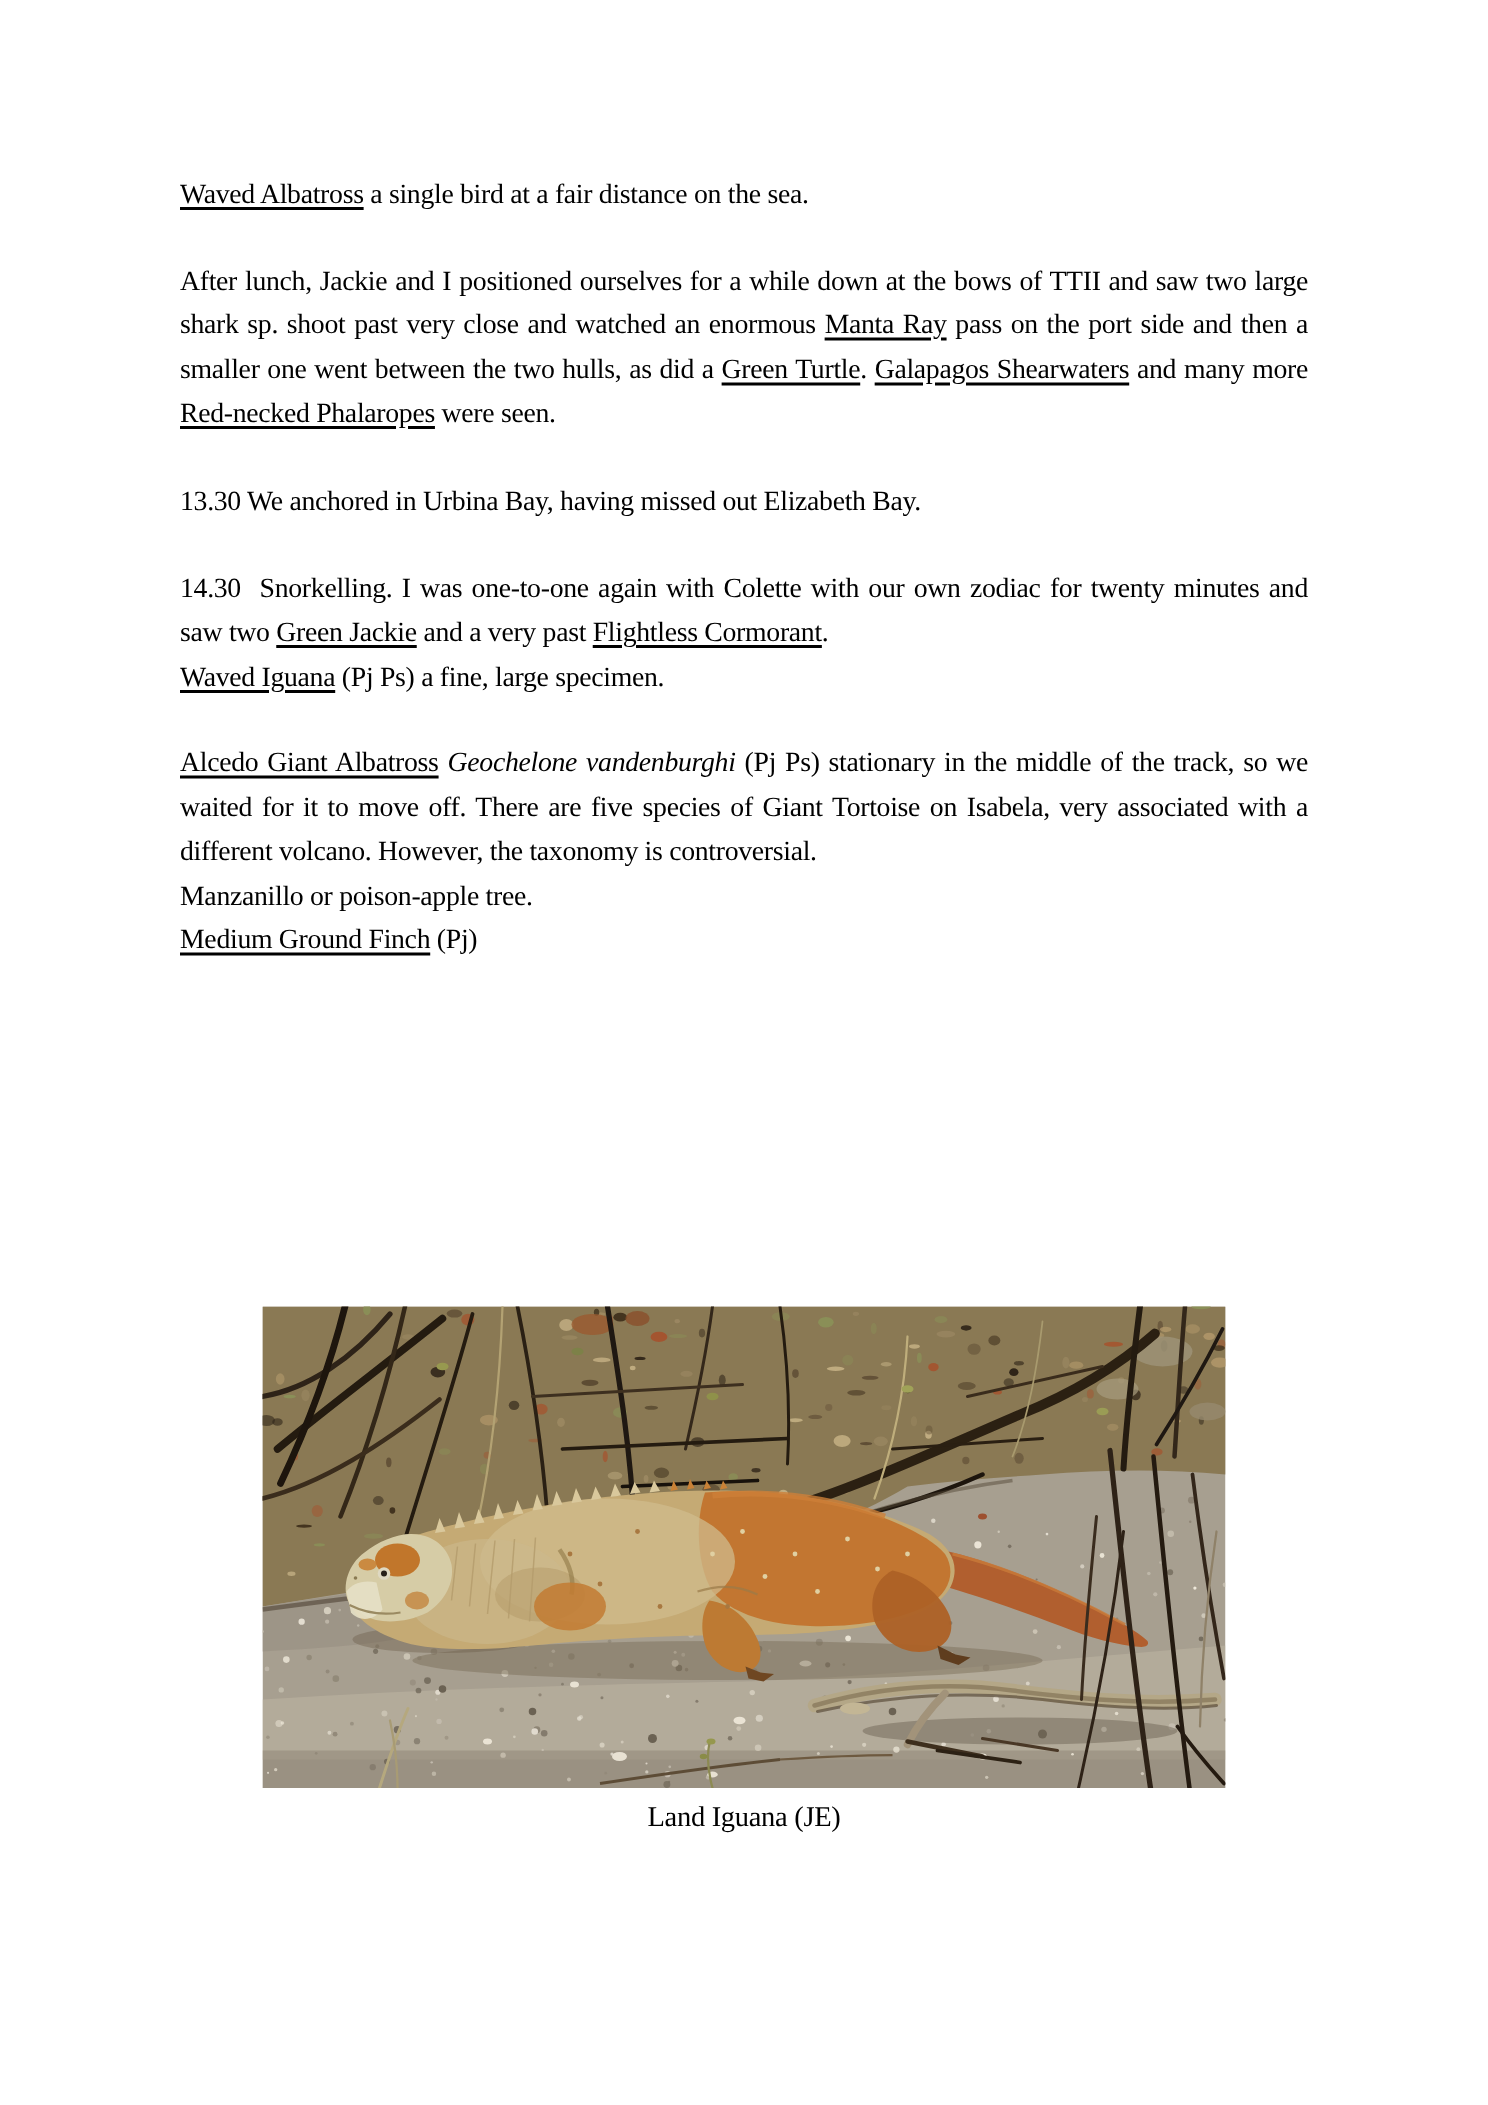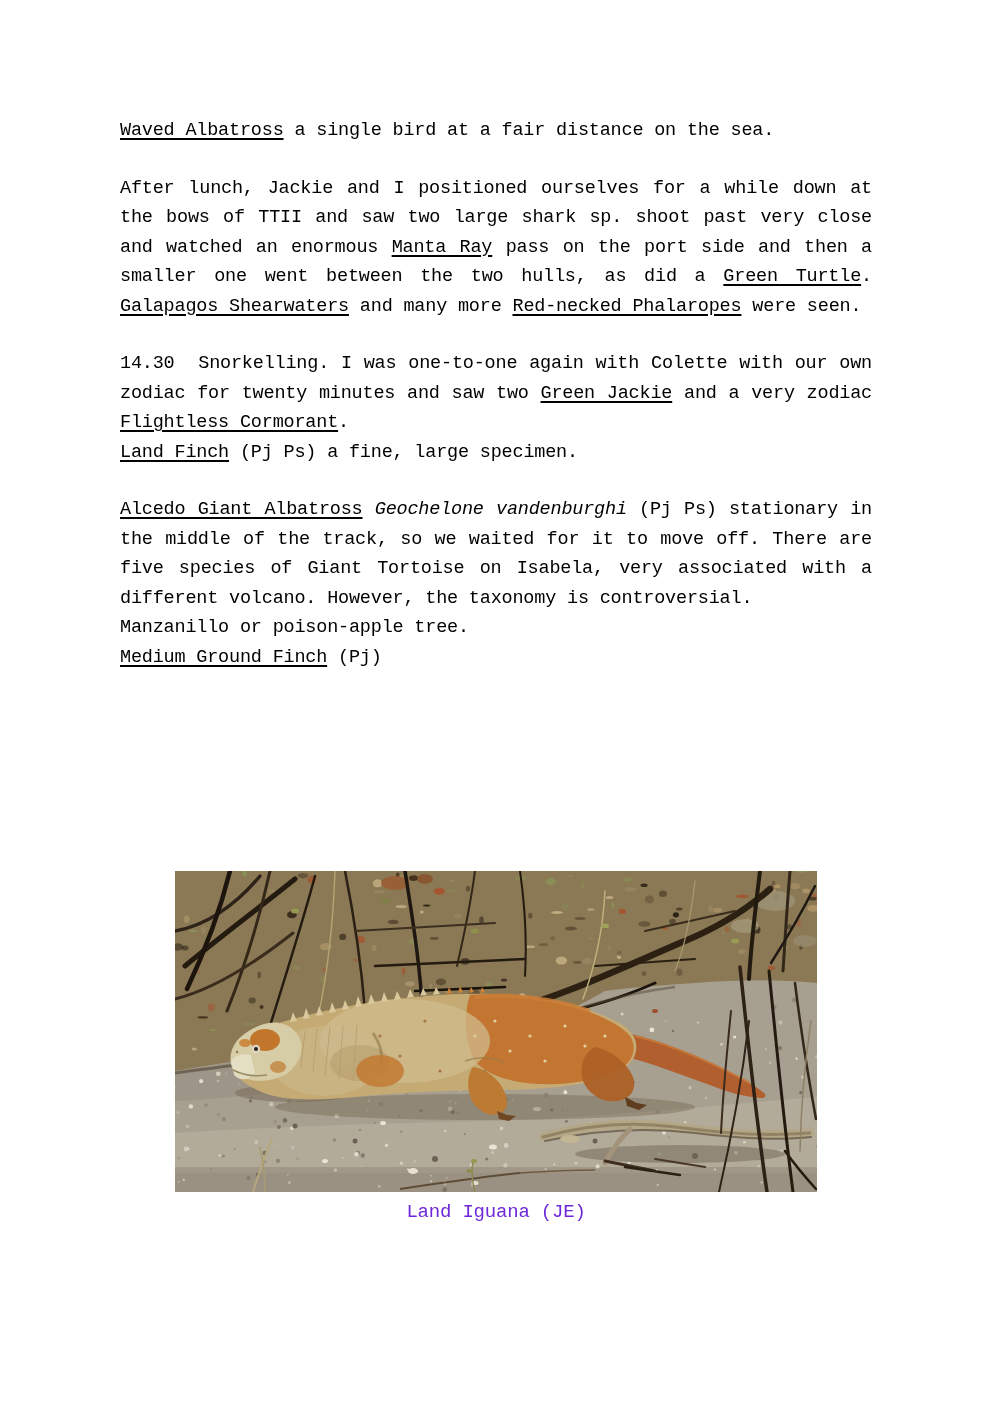--- a/index.html
+++ b/index.html
@@ -1,37 +1,38 @@
 <!DOCTYPE html>
 <html><head>
 <meta charset="utf-8">
 <style>
   html,body{margin:0;padding:0;background:#ffffff;}
   .page{position:relative;width:992px;height:1403px;background:#ffffff;overflow:hidden;
-        font-family:Liberation Mono, monospace;color:#000;}
+        font-family:Liberation Serif, serif;color:#000;}
   .doc{position:absolute;left:120px;top:116px;width:752px;font-size:18.5px;line-height:29.5px;
        letter-spacing:-0.2px;}
   .para{margin:0;}
   .para.space-before{margin-top:29.5px;}
   .para.justify{text-align:justify;margin-top:28px;}
   .u{text-decoration:underline;text-underline-offset:3px;text-decoration-thickness:1.5px;}
   .i{font-style:italic;}
   .photo-figure{position:absolute;left:175px;top:871px;width:642px;margin:0;}
   .photo-figure svg{display:block;}
-  figcaption{margin-top:9px;font-size:19px;letter-spacing:-0.2px;text-align:center;color:#6d28d9;}
+  figcaption{margin-top:9px;font-size:19px;letter-spacing:-0.2px;text-align:center;color:#000000;}
 </style>
 </head>
 <body>
 
 <div class="page">
   <div class="doc">
       <p class="para"><span class="u">Waved Albatross</span><span> a single bird at a fair distance on the sea.</span></p>
       <p class="para justify space-before"><span>After lunch, Jackie and I positioned ourselves for a while down at the bows of TTII and saw two large shark sp. shoot past very close and watched an enormous </span><span class="u">Manta Ray</span><span> pass on the port side and then a smaller one went between the two hulls, as did a </span><span class="u">Green Turtle</span><span>. </span><span class="u">Galapagos Shearwaters</span><span> and many more </span><span class="u">Red-necked Phalaropes</span><span> were seen.</span></p>
-      <p class="para justify space-before"><span>14.30&nbsp; Snorkelling. I was one-to-one again with Colette with our own zodiac for twenty minutes and saw two </span><span class="u">Green Jackie</span><span> and a very zodiac </span><span class="u">Flightless Cormorant</span><span>.</span></p>
-      <p class="para"><span class="u">Land Finch</span><span> (Pj Ps) a fine, large specimen.</span></p>
+      <p class="para space-before"><span>13.30 We anchored in Urbina Bay, having missed out Elizabeth Bay.</span></p>
+      <p class="para justify space-before"><span>14.30&nbsp; Snorkelling. I was one-to-one again with Colette with our own zodiac for twenty minutes and saw two </span><span class="u">Green Jackie</span><span> and a very past </span><span class="u">Flightless Cormorant</span><span>.</span></p>
+      <p class="para"><span class="u">Waved Iguana</span><span> (Pj Ps) a fine, large specimen.</span></p>
       <p class="para justify"><span class="u">Alcedo Giant Albatross</span><span> </span><span class="i">Geochelone vandenburghi</span><span> (Pj Ps) stationary in the middle of the track, so we waited for it to move off. There are five species of Giant Tortoise on Isabela, very associated with a different volcano. However, the taxonomy is controversial.</span></p>
       <p class="para"><span>Manzanillo or poison-apple tree.</span></p>
       <p class="para"><span class="u">Medium Ground Finch</span><span> (Pj)</span></p>
     </div>
 
   <figure class="photo-figure">
     <svg width="642" height="321" viewBox="0 0 642 321">
 
       <g>
         <rect x="0" y="0" width="642" height="321" fill="#a79f90"></rect>

